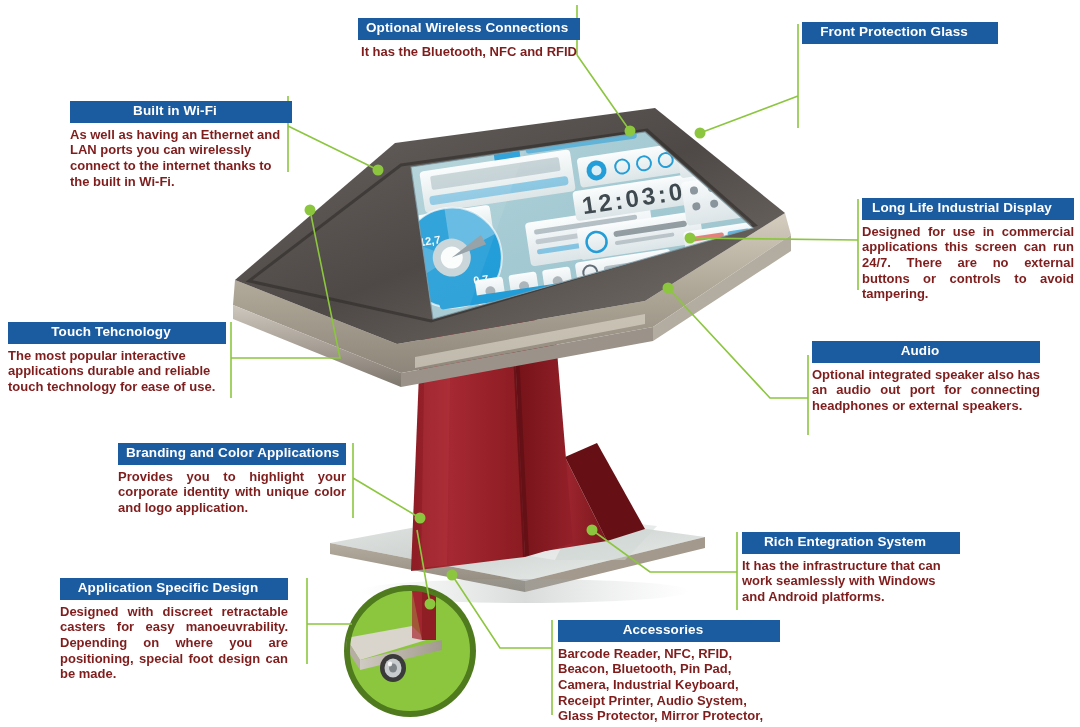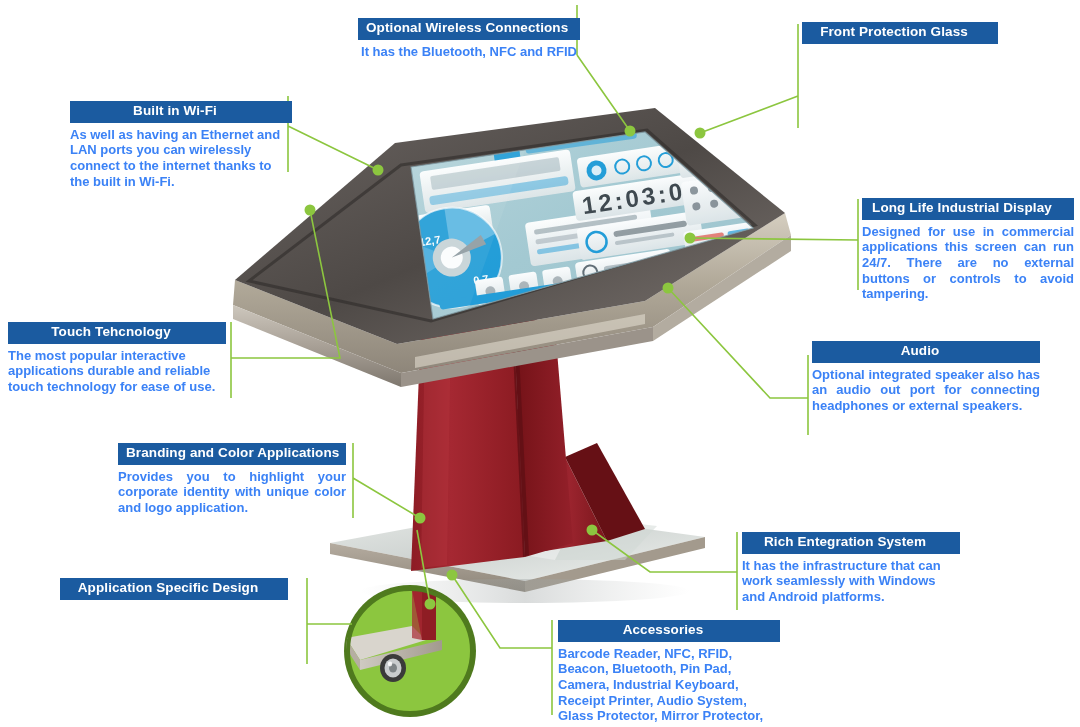--- a/index.html
+++ b/index.html
@@ -10,21 +10,21 @@
   #stage{position:absolute;left:0;top:0;width:1080px;height:727px;}
 
   
   .callout{position:absolute;}
   .callout .hdr{
     background:#1b5ba0;color:#ffffff;font-size:13.5px;font-weight:bold;
     text-align:center;padding:3px 20px 4px 8px;line-height:1.1;
     letter-spacing:.1px;white-space:nowrap;
   }
   .callout .body{
-    color:#3b82f6;font-size:13px;line-height:15.6px;
+    color:#7f1d1d;font-size:13px;line-height:15.6px;
     margin-top:4px;text-align:justify;text-justify:inter-word;
     font-weight:bold;
   }
   .callout .body.nojust{text-align:left;}
   .callout .body.ctr{text-align:center;}
 
   
   #leaders{position:absolute;left:0;top:0;width:1080px;height:727px;
            pointer-events:none;}
 
@@ -354,20 +354,21 @@
     <div class="body">Provides you to highlight your corporate identity with unique color and logo application.</div>
   </div>
 
   <div class="callout" style="left:742px;top:532px;width:218px;">
     <div class="hdr">Rich Entegration System</div>
     <div class="body nojust">It has the infrastructure that can work seamlessly with Windows and Android platforms.</div>
   </div>
 
   <div class="callout" style="left:60px;top:578px;width:228px;">
     <div class="hdr">Application Specific Design</div>
+    <div class="body">Designed with discreet retractable casters for easy manoeuvrability. Depending on where you are positioning, special foot design can be made.</div>
   </div>
 
   <div class="callout" style="left:558px;top:620px;width:222px;">
     <div class="hdr">Accessories</div>
     <div class="body nojust">Barcode Reader, NFC, RFID, Beacon, Bluetooth, Pin Pad, Camera, Industrial Keyboard, Receipt Printer, Audio System, Glass Protector, Mirror Protector, Glass Logo, Colorful Glass</div>
   </div>
 
 </div>
 
 </body></html>

